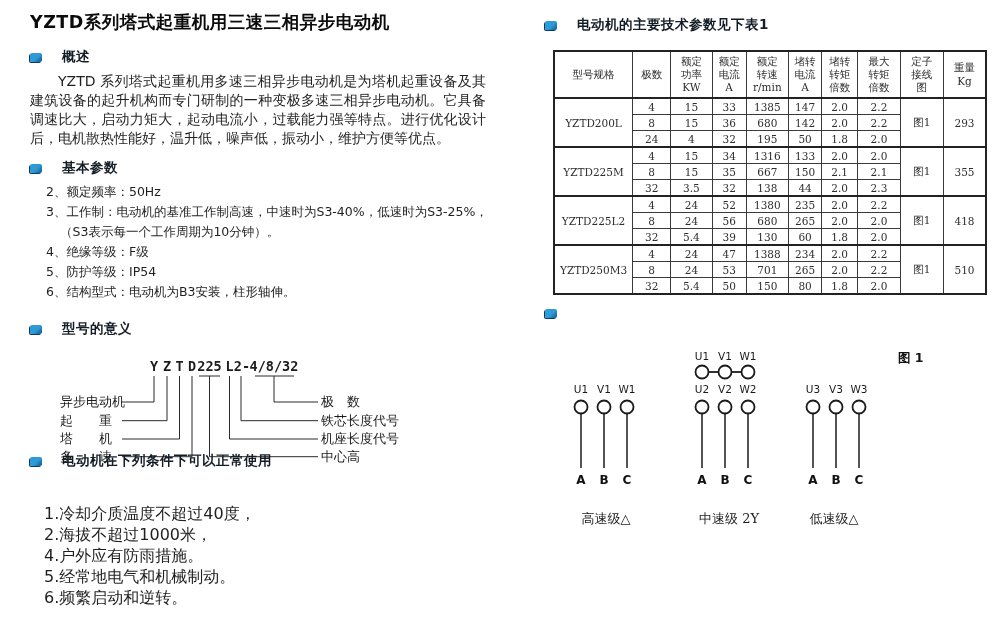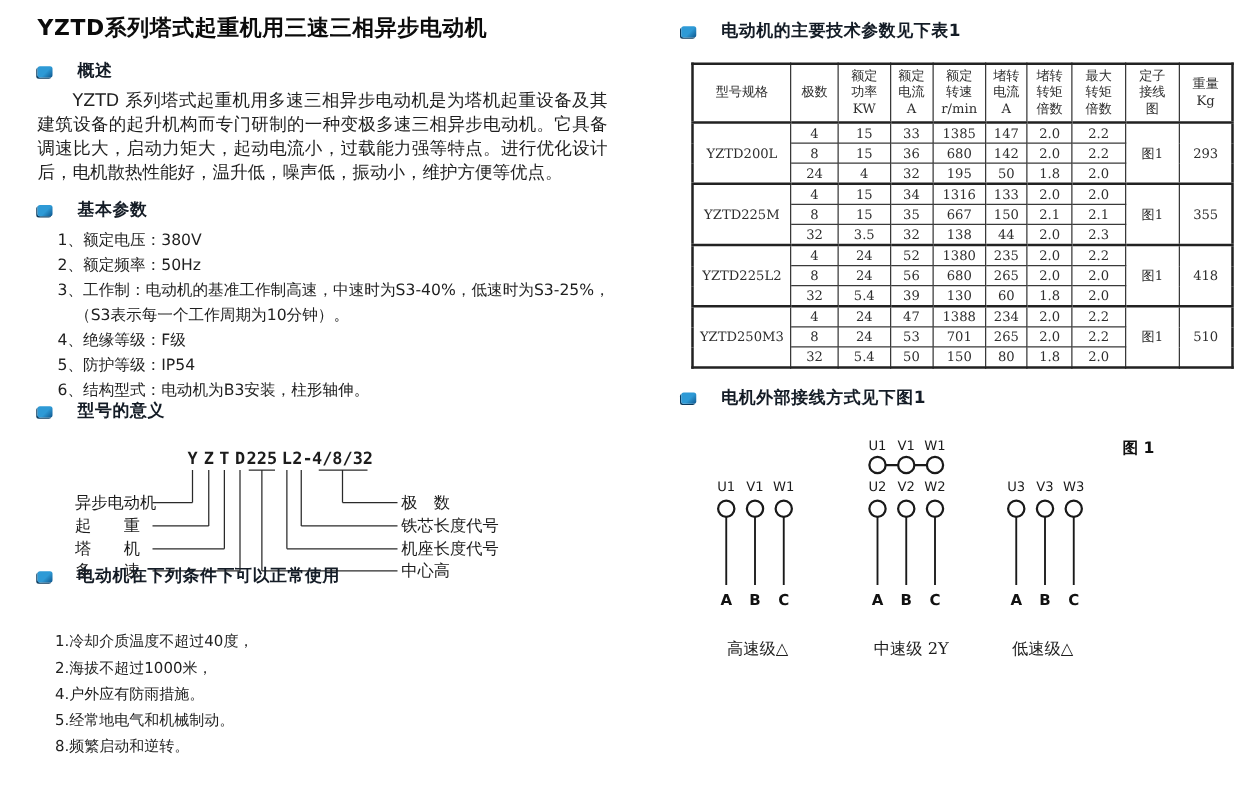--- a/index.html
+++ b/index.html
@@ -10,21 +10,21 @@
   .main-title{left:30px;top:10px;font-size:17.5px;font-weight:bold;color:#0b0b0b;letter-spacing:.5px;text-align:right;}
   .sec-head{display:flex;align-items:center;gap:20px;}
   .bullet{width:12px;height:9px;background:linear-gradient(135deg,#2e9ad6 55%,#0d558c 100%);
           border-radius:2px;box-shadow:-1px 1px 0 #0a3a5e;flex:0 0 auto;}
   .sec-title{font-size:13.5px;font-weight:bold;color:#141c26;letter-spacing:.5px;}
   
   .overview-body{left:30px;top:72px;width:456px;font-size:14px;line-height:19px;
                  text-indent:2em;text-align:justify;color:#1f1f1f;}
   .plist{font-size:12.5px;line-height:20px;color:#1f1f1f;}
   .plist .sub{padding-left:14px;}
-  .clist{font-size:12px;line-height:21px;color:#1f1f1f;}
+  .clist{font-size:16px;line-height:21px;color:#1f1f1f;}
   
   .spec-table{border-collapse:collapse;table-layout:fixed;width:434px;
               font-family:"DejaVu Serif",serif;color:#2e2e2e;border:2px solid #222;}
   .spec-table th,.spec-table td{border:1px solid #3a3a3a;text-align:center;vertical-align:middle;padding:0;}
   .spec-table th{height:45px;font-size:10.5px;font-weight:normal;white-space:pre-line;line-height:1.25;}
   .spec-table td{height:15px;font-size:10.5px;}
   .spec-table thead th{border-bottom-width:2px;border-bottom-color:#222;}
   .spec-table tbody tr.group-start td{border-top-width:2px;border-top-color:#222;}
   .model-cell{font-size:10.5px;}
   
@@ -43,21 +43,20 @@
   <span class="bullet"></span>
   <span class="sec-title">概述</span>
 </div>
 <div class="abs overview-body">YZTD 系列塔式起重机用多速三相异步电动机是为塔机起重设备及其建筑设备的起升机构而专门研制的一种变极多速三相异步电动机。它具备调速比大，启动力矩大，起动电流小，过载能力强等特点。进行优化设计后，电机散热性能好，温升低，噪声低，振动小，维护方便等优点。</div>
 
 <div class="abs sec-head" style="left:30px;top:159px;">
   <span class="bullet"></span>
   <span class="sec-title">基本参数</span>
 </div>
 <div class="abs plist" style="left:46px;top:182px;width:450px;">
-  <div>1、额定电压：380V</div>
   <div>2、额定频率：50Hz</div>
   <div>3、工作制：电动机的基准工作制高速，中速时为S3-40%，低速时为S3-25%，</div>
   <div class="sub">（S3表示每一个工作周期为10分钟）。</div>
   <div>4、绝缘等级：F级</div>
   <div>5、防护等级：IP54</div>
   <div>6、结构型式：电动机为B3安装，柱形轴伸。</div>
 </div>
 
 <div class="abs sec-head" style="left:30px;top:320px;">
   <span class="bullet"></span>
@@ -113,21 +112,21 @@
 
 <div class="abs sec-head" style="left:30px;top:452px;">
   <span class="bullet"></span>
   <span class="sec-title">电动机在下列条件下可以正常使用</span>
 </div>
 <div class="abs clist" style="left:44px;top:503px;width:450px;">
   <div>1.冷却介质温度不超过40度，</div>
   <div>2.海拔不超过1000米，</div>
   <div>4.户外应有防雨措施。</div>
   <div>5.经常地电气和机械制动。</div>
-  <div>8.频繁启动和逆转。</div>
+  <div>6.频繁启动和逆转。</div>
 </div>
 
 <div class="abs sec-head" style="left:545px;top:16px;">
   <span class="bullet"></span>
   <span class="sec-title">电动机的主要技术参数见下表1</span>
 </div>
 
 <table class="abs spec-table" style="left:553px;top:50px;">
   <colgroup>
     <col style="width:76px">
@@ -289,21 +288,20 @@
         <td>150</td>
         <td>80</td>
         <td>1.8</td>
         <td>2.0</td>
       </tr>
     </tbody>
 </table>
 
 <div class="abs sec-head" style="left:545px;top:309px;">
   <span class="bullet"></span>
-  <span class="sec-title">电机外部接线方式见下图1</span>
 </div>
 
 <svg class="abs" style="left:540px;top:332px;" width="460" height="205" viewBox="0 0 460 205">
   <text class="svg-fig" x="358" y="30">图 1</text>
 
   <g class="svg-term" text-anchor="middle">
     <text x="162" y="28">U1</text>
     <text x="185" y="28">V1</text>
     <text x="208" y="28">W1</text>
   </g>

